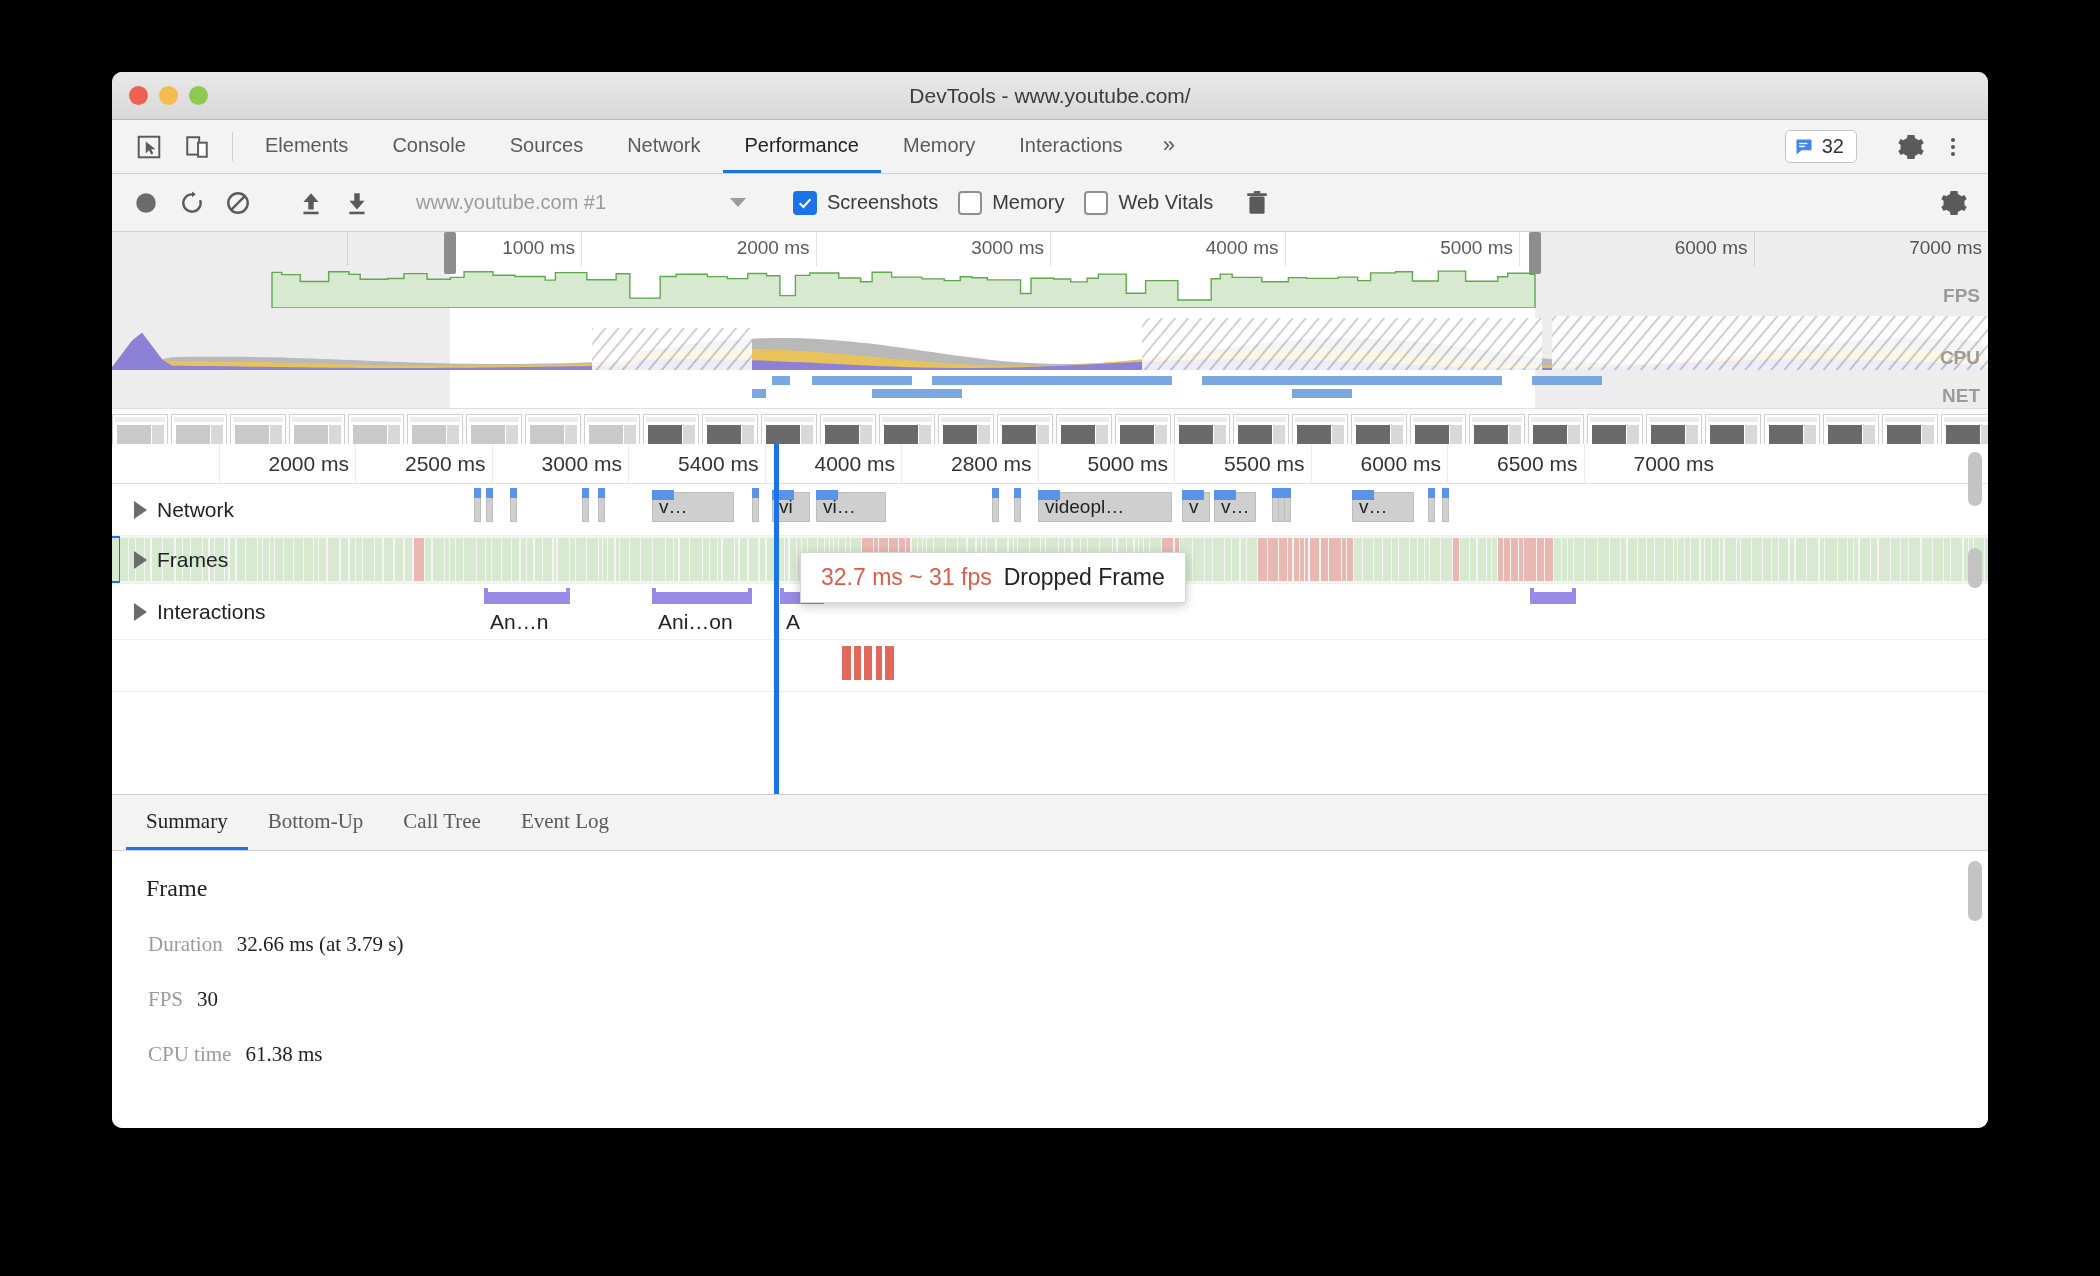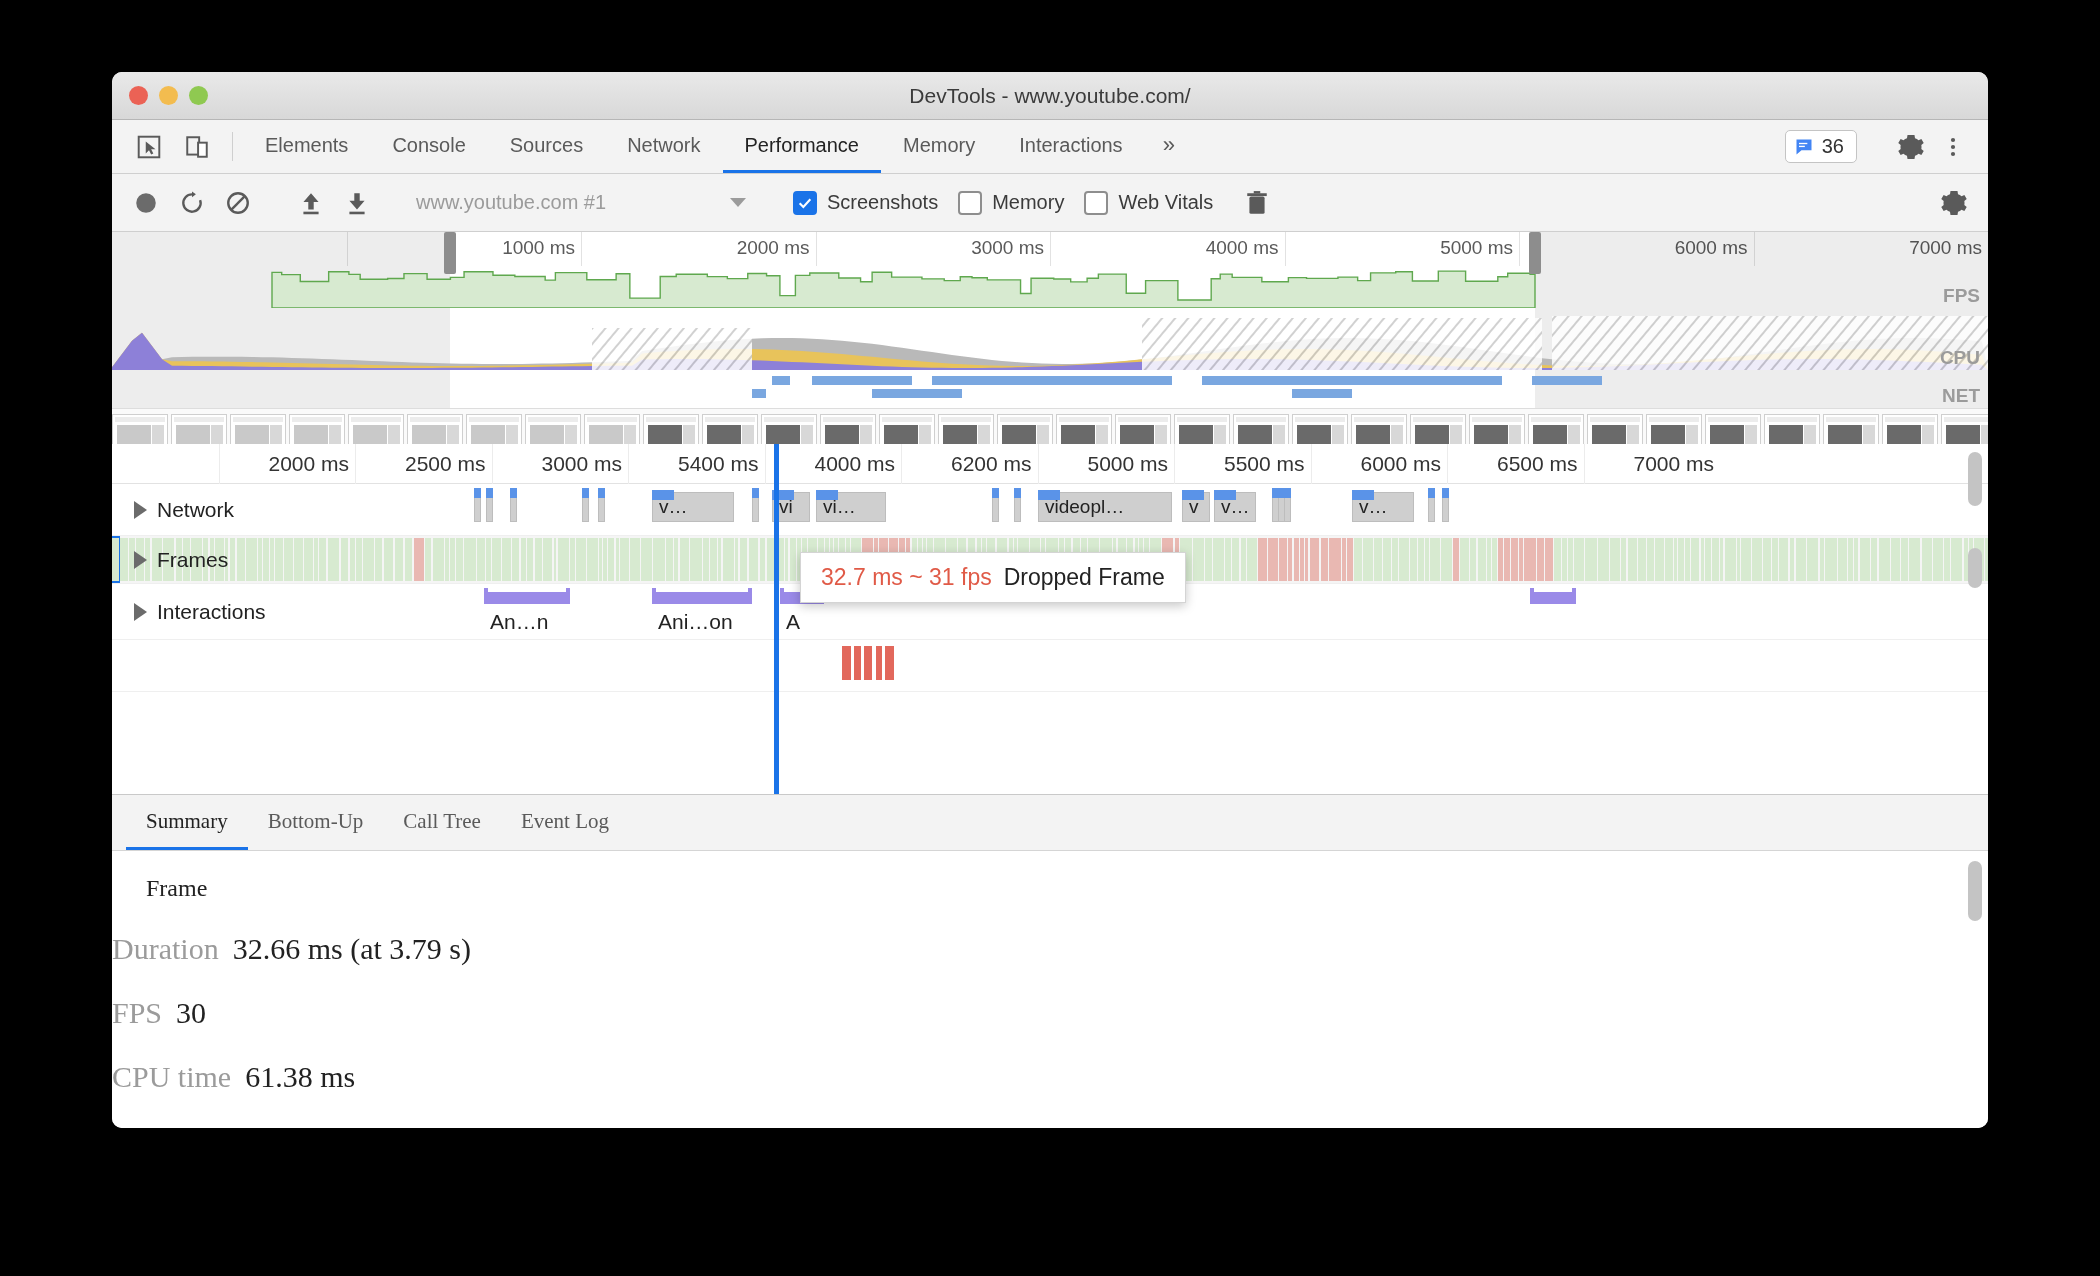--- a/index.html
+++ b/index.html
@@ -134,21 +134,21 @@
   }
   .tooltip .red { color: #e05a47; }
   .tooltip .blk { color: #222; }
   
   .drawer { flex: 0 0 334px; display: flex; flex-direction: column; border-top: 1px solid #c9c9c9; background: #fff; font-family: Liberation Serif, serif; }
   .dtabs { height: 56px; flex: 0 0 56px; background: #f3f3f3; border-bottom: 1px solid #d5d5d5; display: flex; align-items: stretch; padding-left: 14px; }
   .dtab { padding: 0 20px; display: flex; align-items: center; font-size: 21px; color: #5a5a5a; cursor: pointer; border-bottom: 3px solid transparent; }
   .dtab.active { color: #222; border-bottom-color: #1a73e8; }
   .dbody { flex: 1 1 auto; position: relative; padding: 24px 0 0 0; overflow: hidden; }
   .dhead { font-size: 24px; color: #222; padding-left: 34px; margin-bottom: 30px; }
-  .drow { display: flex; align-items: baseline; gap: 14px; margin-bottom: 30px; font-size: 30px; }
+  .drow { display: flex; align-items: baseline; gap: 14px; padding-left: 36px; margin-bottom: 30px; font-size: 21px; }
   .drow .k { color: #9b9b9b; }
   .drow .v { color: #222; }
   .statusbar { flex: 0 0 62px; background: #f1f1f1; border-top: 1px solid #d5d5d5; display: flex; align-items: center; padding-left: 34px; gap: 14px; font-size: 22px; color: #4a4a4a; }
   .statusbar a { color: #4a4a4a; text-decoration: underline; cursor: pointer; }
   .vscroll { position: absolute; right: 6px; width: 14px; border-radius: 7px; background: #c4c4c4; z-index: 15; }
 </style>
 </head>
 <body>
 
 <div class="window">
@@ -188,21 +188,21 @@
       <div class="tab">Interactions</div>
       <div class="tab more">»</div>
     </div>
     <div class="tb-right">
       <div class="msgbadge">
         <svg width="20" height="20" viewBox="0 0 24 24">
             <path d="M3 3h18v13H9l-6 5z" fill="#4285f4"></path>
             <rect x="6" y="7" width="10" height="1.6" fill="#fff"></rect>
             <rect x="6" y="10.5" width="7" height="1.6" fill="#fff"></rect>
           </svg>
-        <span class="cnt">36</span>
+        <span class="cnt">32</span>
       </div>
       <div class="vsep"></div>
       <div class="tb-ico">
         <svg width="28" height="28" viewBox="0 0 24 24">
             <path d="M12 8.2a3.8 3.8 0 100 7.6 3.8 3.8 0 000-7.6zm9 3.8c0-.6-.05-1.2-.15-1.75l2.05-1.6-2-3.45-2.45 1a8.9 8.9 0 00-3-1.75L15 1.8H9l-.45 2.65a8.9 8.9 0 00-3 1.75l-2.45-1-2 3.45 2.05 1.6a9.6 9.6 0 000 3.5L1.1 15.35l2 3.45 2.45-1a8.9 8.9 0 003 1.75L9 22.2h6l.45-2.65a8.9 8.9 0 003-1.75l2.45 1 2-3.45-2.05-1.6c.1-.55.15-1.15.15-1.75z" fill="#5a5a5a"></path>
           </svg>
       </div>
       <div class="tb-ico">
         <svg width="24" height="24" viewBox="0 0 24 24">
             <circle cx="12" cy="5" r="2.1" fill="#5a5a5a"></circle>
@@ -652,21 +652,21 @@
         <div class="tk" style="left: 379.5px; width: 136.5px;">
           <span>3000 ms</span>
         </div>
         <div class="tk" style="left: 516px; width: 136.5px;">
           <span>5400 ms</span>
         </div>
         <div class="tk" style="left: 652.5px; width: 136.5px;">
           <span>4000 ms</span>
         </div>
         <div class="tk" style="left: 789px; width: 136.5px;">
-          <span>6200 ms</span>
+          <span>2800 ms</span>
         </div>
         <div class="tk" style="left: 925.5px; width: 136.5px;">
           <span>5000 ms</span>
         </div>
         <div class="tk" style="left: 1062px; width: 136.5px;">
           <span>5500 ms</span>
         </div>
         <div class="tk" style="left: 1198.5px; width: 136.5px;">
           <span>6000 ms</span>
         </div>

